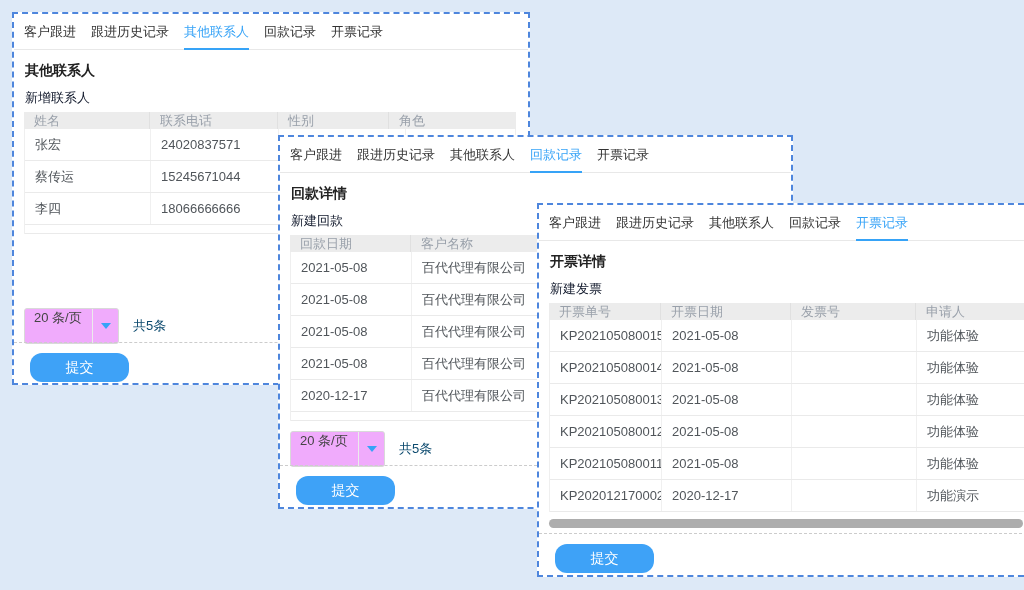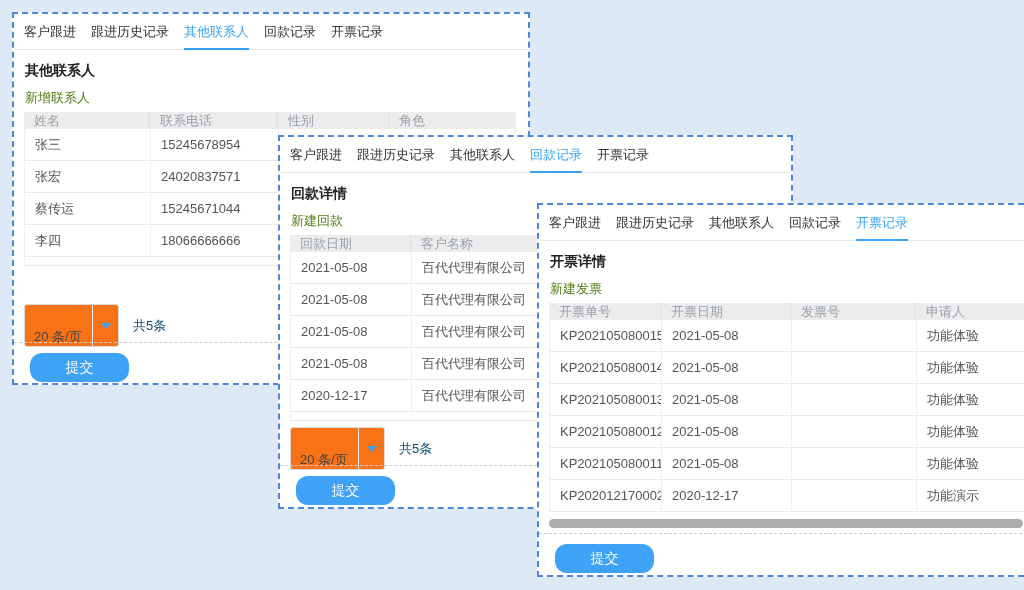--- a/index.html
+++ b/index.html
@@ -11,21 +11,21 @@
   #panel-payments{left:278px;top:135px;width:515px;height:374px;z-index:2;}
   #panel-invoices{left:537px;top:203px;width:497px;height:374px;z-index:3;}
 
   .tabbar{position:relative;display:flex;align-items:stretch;gap:15px;height:35px;
           padding:0 10px;border-bottom:1px solid #e8e8e8;}
   .tab{position:relative;display:flex;align-items:center;font-size:13px;color:#333;cursor:pointer;white-space:nowrap;}
   .tab.active{color:#36a3f7;}
   .tab.active::after{content:"";position:absolute;left:0;right:0;bottom:-1px;height:2px;background:#36a3f7;}
 
   .section-title{position:absolute;left:11px;top:48px;font-size:14px;font-weight:bold;color:#222;}
-  .action-link{position:absolute;left:11px;top:75px;font-size:13px;color:#4d7c0f;cursor:pointer;}
+  .action-link{position:absolute;left:11px;top:75px;font-size:13px;color:#0f172a;cursor:pointer;}
 
   .table{position:absolute;left:10px;right:12px;top:98px;font-size:13px;}
   #panel-invoices .table{right:0;}
   .thead{display:flex;background:#ececec;height:17px;align-items:center;color:#99a0aa;}
   .th,.td{padding:0 10px;box-sizing:border-box;overflow:hidden;white-space:nowrap;}
   .th{border-right:1px solid #e0e0e0;height:100%;display:flex;align-items:center;}
   .th:last-child{border-right:none;}
   .tbody{border-left:1px solid #efefef;border-right:1px solid #efefef;}
   #panel-invoices .tbody{border-right:none;}
   .trow{display:flex;height:31px;align-items:center;border-bottom:1px solid #eaeaea;color:#50555a;}
@@ -34,22 +34,22 @@
   .tstrip{height:8px;border-bottom:1px solid #eaeaea;}
 
   
   #panel-contacts .c0{width:126px;} #panel-contacts .c1{width:128px;}
   #panel-contacts .c2{width:127px;} #panel-contacts .c3{flex:1;}
   #panel-payments .c0{width:121px;} #panel-payments .c1{flex:1;}
   #panel-invoices .c0{width:112px;} #panel-invoices .c1{width:130px;}
   #panel-invoices .c2{width:125px;} #panel-invoices .c3{flex:1;}
 
   .pager{position:absolute;left:10px;top:298px;display:flex;align-items:center;height:27px;}
-  .page-size{width:95px;height:43px;border:1px solid #d9d9d9;border-radius:3px;background:#f97316;
-             display:flex;align-items:flex-end;box-sizing:border-box;cursor:pointer;}
+  .page-size{width:95px;height:36px;border:1px solid #d9d9d9;border-radius:3px;background:#f0abfc;
+             display:flex;align-items:flex-start;box-sizing:border-box;cursor:pointer;}
   .ps-label{flex:1;padding-left:9px;font-size:13px;color:#444;white-space:nowrap;}
   .caret-box{width:25px;height:100%;border-left:1px solid #ebebeb;display:flex;align-items:center;justify-content:center;}
   .caret{width:0;height:0;border-left:5px solid transparent;border-right:5px solid transparent;border-top:6px solid #36a3f7;}
   .total{margin-left:14px;font-size:13px;color:#0c4a6e;}
 
   .divider{position:absolute;left:0;right:0;top:328px;border-top:1px dashed #cccccc;}
   .submit{position:absolute;left:16px;top:339px;width:99px;height:29px;background:#3ea2f7;color:#fff;
           border:none;border-radius:12px;font-size:14px;font-family:inherit;cursor:pointer;}
   .hscroll{position:absolute;left:10px;right:9px;top:314px;height:9px;border-radius:5px;background:#adadad;cursor:pointer;}
 </style>
@@ -70,26 +70,20 @@
 
     <div class="table">
       <div class="thead">
         <div class="th c0">姓名</div>
         <div class="th c1">联系电话</div>
         <div class="th c3">性别</div>
         <div class="th c2">角色</div>
       </div>
       <div class="tbody">
         <div class="trow">
-          <div class="td c0">张三</div>
-          <div class="td c1">15245678954</div>
-          <div class="td c2"></div>
-          <div class="td c3"></div>
-        </div>
-        <div class="trow">
           <div class="td c0">张宏</div>
           <div class="td c1">24020837571</div>
           <div class="td c2"></div>
           <div class="td c3"></div>
         </div>
         <div class="trow">
           <div class="td c0">蔡传运</div>
           <div class="td c1">15245671044</div>
           <div class="td c2"></div>
           <div class="td c3"></div>

